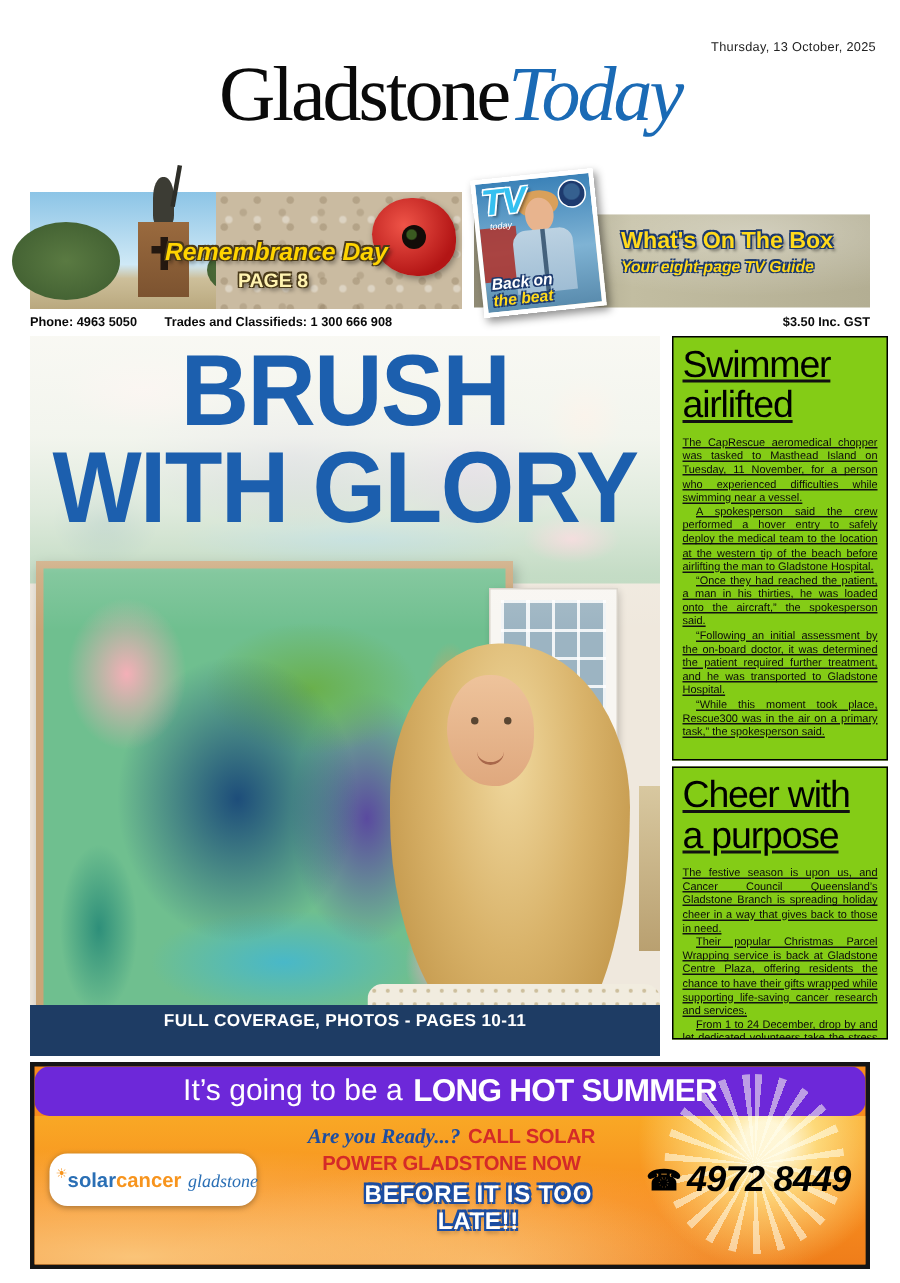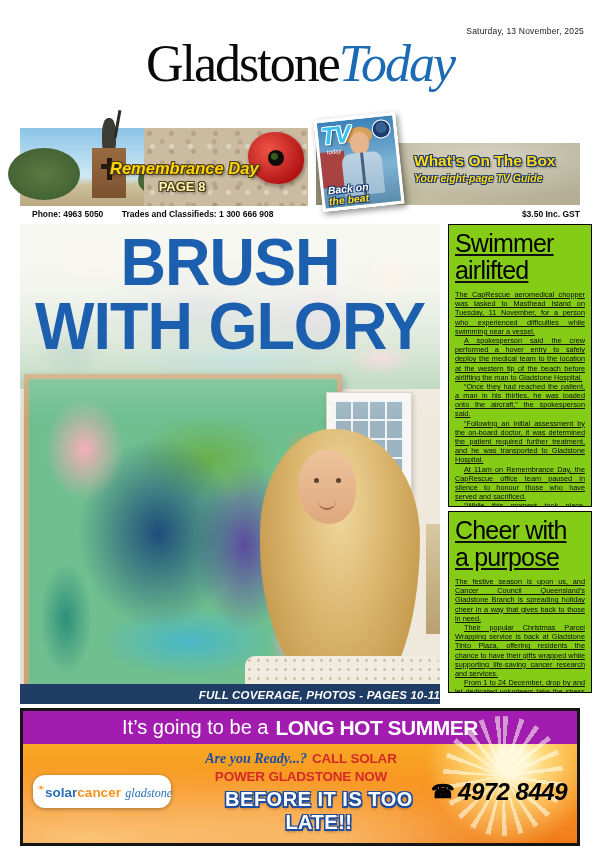--- a/index.html
+++ b/index.html
@@ -67,21 +67,21 @@
   .tv-woman-head { position:absolute; left:31px; top:13px; width:19px; height:23px; border-radius:50%; background:#e8b48e; }
   .tv-woman-shirt { position:absolute; left:21px; top:34px; width:40px; height:42px; border-radius:9px 9px 0 0;
       background:linear-gradient(180deg,#bcd2e2,#9fbdd4); }
   .tv-woman-shirt::before { content:""; position:absolute; left:50%; top:0; width:3px; height:100%; margin-left:-1.5px; background:#44617c; }
   .tv-caption { position:absolute; left:4px; bottom:1px; font-weight:800; font-style:italic; font-size:10.5px; line-height:1.05; color:#fff;
       text-shadow:1px 1px 0 #1d3a6e,-1px 1px 0 #1d3a6e,1px -1px 0 #1d3a6e,-1px -1px 0 #1d3a6e; }
   .tv-caption .yl { color:#ffd91c; }
 
   
   .infobar { position:absolute; left:20px; right:20px; top:209px; display:flex; justify-content:space-between;
-      font-size:8.5px; font-weight:700; color:#0a0a0a;margin-left:12px; }
+      font-size:8.5px; font-weight:700; color:#0a0a0a; }
   .info-left span { margin-right:16px; }
 
   
   .photo { position:absolute; left:20px; top:224px; width:420px; height:480px; background:#efe8dd; overflow:hidden;padding-left:38px; }
   .paint-bg, .painting { background-color:#6fbf8f; background-image:
       radial-gradient(closest-side at 18% 22%, #f4afb7, transparent 72%),
       radial-gradient(closest-side at 12% 75%, #2e8f7a, transparent 70%),
       radial-gradient(closest-side at 42% 48%, #1d4d7a, transparent 62%),
       radial-gradient(closest-side at 58% 25%, #6ab04c, transparent 55%),
       radial-gradient(closest-side at 70% 52%, #5a4a9f, transparent 55%),
@@ -106,34 +106,34 @@
   .face::after { content:""; position:absolute; left:50%; top:50px; width:18px; height:8px; margin-left:-9px;
       border-bottom:2.5px solid #a8674a; border-radius:0 0 10px 10px; }
   .torso { position:absolute; right:0; top:432px; width:195px; height:48px; border-radius:10px 10px 0 0;
       background-color:#f1ecdf; background-image:radial-gradient(circle, #cdbf9d 1px, transparent 1.6px); background-size:9px 9px; }
   .wash { position:absolute; inset:0; background:linear-gradient(180deg, rgba(252,250,246,.95) 0%,
       rgba(252,250,246,.85) 14%, rgba(252,250,246,.55) 24%, rgba(252,250,246,.15) 33%, rgba(252,250,246,0) 41%); }
   .headline { position:absolute; top:6px; left:0; right:0; text-align:center; color:#1c5fae;
       font-weight:800; font-size:63px; line-height:.95; letter-spacing:-1px; transform:scaleY(1.07); transform-origin:top; }
   .caption { position:absolute; left:6px; right:6px; bottom:27px; color:#fff; font-weight:700; font-size:10.5px;
       text-align:center; line-height:1.3; text-shadow:0 1px 3px rgba(0,0,0,.9), 0 0 2px rgba(0,0,0,.7); }
-  .coverage { position:absolute; left:0; right:0; bottom:0; height:20px; background:#1e3c64; color:#fff;
-      font-weight:800; font-size:11.5px; line-height:22px; text-align:right; letter-spacing:.2px;font-style:italic; }
+  .coverage { position:absolute; left:0; right:0; bottom:0; height:34px; background:#1e3c64; color:#fff;
+      font-weight:800; font-size:11.5px; line-height:22px; text-align:center; letter-spacing:.2px; }
 
   
   .box { position:absolute; left:448px; width:144px; background:#84cc16; border:1.5px solid #000; padding:4px 6px 5px; overflow:hidden;text-decoration:underline; }
   .box1 { top:224px; height:283px; }
   .box2 { top:511px; height:182px; }
   .box h2 { font-size:25px; font-weight:400; letter-spacing:-.8px; line-height:1.06; margin:1px 0 7px; color:#000; }
   .box .body p { font-size:7.3px; line-height:1.26; text-align:justify; color:#0a0a0a; }
   .box .body p + p { text-indent:9px; }
 
   
   .ad { position:absolute; left:20px; top:708px; width:560px; height:138px; border:3px solid #151515; overflow:hidden; background:#f78c1e; }
-  .ad-red { height:33px; background:#a21caf; display:flex; align-items:center; justify-content:center; color:#fff; gap:7px; }
+  .ad-red { height:33px; background:#6d28d9; display:flex; align-items:center; justify-content:center; color:#fff; gap:7px;border-radius:10px; }
   .ad-red .reg { font-size:20px; font-weight:400; }
   .ad-red .bold { font-size:21px; font-weight:800; letter-spacing:-.5px; }
   .ad-orange { position:relative; height:99px;
       background:radial-gradient(circle at 88% 18%, rgba(255,251,224,.95) 0 14px, rgba(255,235,150,.75) 34px, rgba(255,200,80,0) 85px),
                  radial-gradient(ellipse at 12% 95%, rgba(255,225,160,.7), transparent 55%),
                  radial-gradient(ellipse at 55% 100%, rgba(255,215,140,.5), transparent 50%),
                  linear-gradient(180deg,#f9a825,#f78c1e 60%,#ef7d1a); }
   .sun { position:absolute; right:14px; top:-28px; width:120px; height:120px; border-radius:50%;
       background:repeating-conic-gradient(rgba(255,255,240,.55) 0deg 5deg, rgba(255,255,240,0) 5deg 16deg); }
   .ad-line2 { position:relative; text-align:center; color:#1c4da1; font-weight:800; font-size:23px;
@@ -141,32 +141,32 @@
   .ad-bottom { position:relative; display:flex; align-items:center; gap:10px; padding:5px 10px 0; }
   .logo-box { width:138px; background:#fff; border-radius:12px; text-align:center; padding:9px 4px 8px;
       box-shadow:0 1px 4px rgba(0,0,0,.35); line-height:1; white-space:nowrap; }
   .logo-sun { color:#f7941d; font-size:9px; vertical-align:super; }
   .logo-solar { color:#2a6fb5; font-weight:700; font-size:13.5px; }
   .logo-power { color:#f7941d; font-weight:700; font-size:13.5px; }
   .logo-glad { color:#2a6fb5; font-style:italic; font-size:12px; font-family:"Liberation Serif", serif; }
   .ad-mid { flex:1; text-align:center; }
   .mid-ready { color:#1c4da1; font-style:italic; font-weight:700; font-size:14px; font-family:"Liberation Serif", serif; }
   .mid-call { color:#d42a28; font-weight:800; font-size:13.5px; margin-left:5px; letter-spacing:-.2px; }
-  .mid-warning { display:inline-block; margin-top:3px; color:#fff; font-weight:800; font-size:20px; letter-spacing:.5px;
+  .mid-warning { display:inline-block; margin-top:3px; color:#fff; font-weight:800; font-size:16px; letter-spacing:.5px;
       text-shadow:-1.5px -1.5px 0 #1c4da1, 1.5px -1.5px 0 #1c4da1, -1.5px 1.5px 0 #1c4da1, 1.5px 1.5px 0 #1c4da1, 0 3px 3px rgba(0,0,0,.3);margin-left:36px; }
   .ad-phone { display:flex; align-items:center; gap:4px; color:#000; font-weight:800; font-style:italic;
       font-size:24px; white-space:nowrap; letter-spacing:-.5px; }
   .phone-icon { font-size:19px; font-style:normal; }
 </style>
 </head>
 <body>
 
 <div class="page">
 
-  <div class="date">Saturday, 13 November, 2025</div>
+  <div class="date">Thursday, 13 October, 2025</div>
 
   <div class="masthead"><span class="m-black">Gladstone</span><span class="m-blue">Today</span></div>
 
   <div class="promos">
     <div class="rem">
       <div class="rem-sky"></div>
       <div class="tree t1"></div>
       <div class="tree t2"></div>
       <div class="rem-stone"></div>
       <div class="statue">
@@ -228,30 +228,29 @@
     <div class="coverage">FULL COVERAGE, PHOTOS - PAGES 10-11</div>
   </div>
 
   <div class="box box1">
     <h2>Swimmer airlifted</h2>
     <div class="body">
         <p>The CapRescue aeromedical chopper was tasked to Masthead Island on Tuesday, 11 November, for a person who experienced difficulties while swimming near a vessel.</p>
         <p>A spokesperson said the crew performed a hover entry to safely deploy the medical team to the location at the western tip of the beach before airlifting the man to Gladstone Hospital.</p>
         <p>“Once they had reached the patient, a man in his thirties, he was loaded onto the aircraft,” the spokesperson said.</p>
         <p>“Following an initial assessment by the on-board doctor, it was determined the patient required further treatment, and he was transported to Gladstone Hospital.</p>
-        <p>At 11am on Remembrance Day, the CapRescue office team paused in silence to honour those who have served and sacrificed.</p>
         <p>“While this moment took place, Rescue300 was in the air on a primary task,” the spokesperson said.</p>
       </div>
   </div>
 
   <div class="box box2">
     <h2>Cheer with a purpose</h2>
     <div class="body">
         <p>The festive season is upon us, and Cancer Council Queensland’s Gladstone Branch is spreading holiday cheer in a way that gives back to those in need.</p>
-        <p>Their popular Christmas Parcel Wrapping service is back at Gladstone Tinto Plaza, offering residents the chance to have their gifts wrapped while supporting life-saving cancer research and services.</p>
+        <p>Their popular Christmas Parcel Wrapping service is back at Gladstone Centre Plaza, offering residents the chance to have their gifts wrapped while supporting life-saving cancer research and services.</p>
         <p>From 1 to 24 December, drop by and let dedicated volunteers take the stress out of your holiday shopping, while ensuring that the funds raised go directly to cancer support programs in Queensland.</p>
       </div>
 
   </div>
 
   <div class="ad">
     <div class="ad-red">
       <span class="reg">It’s going to be a</span>
       <span class="bold">LONG HOT SUMMER</span>
     </div>

